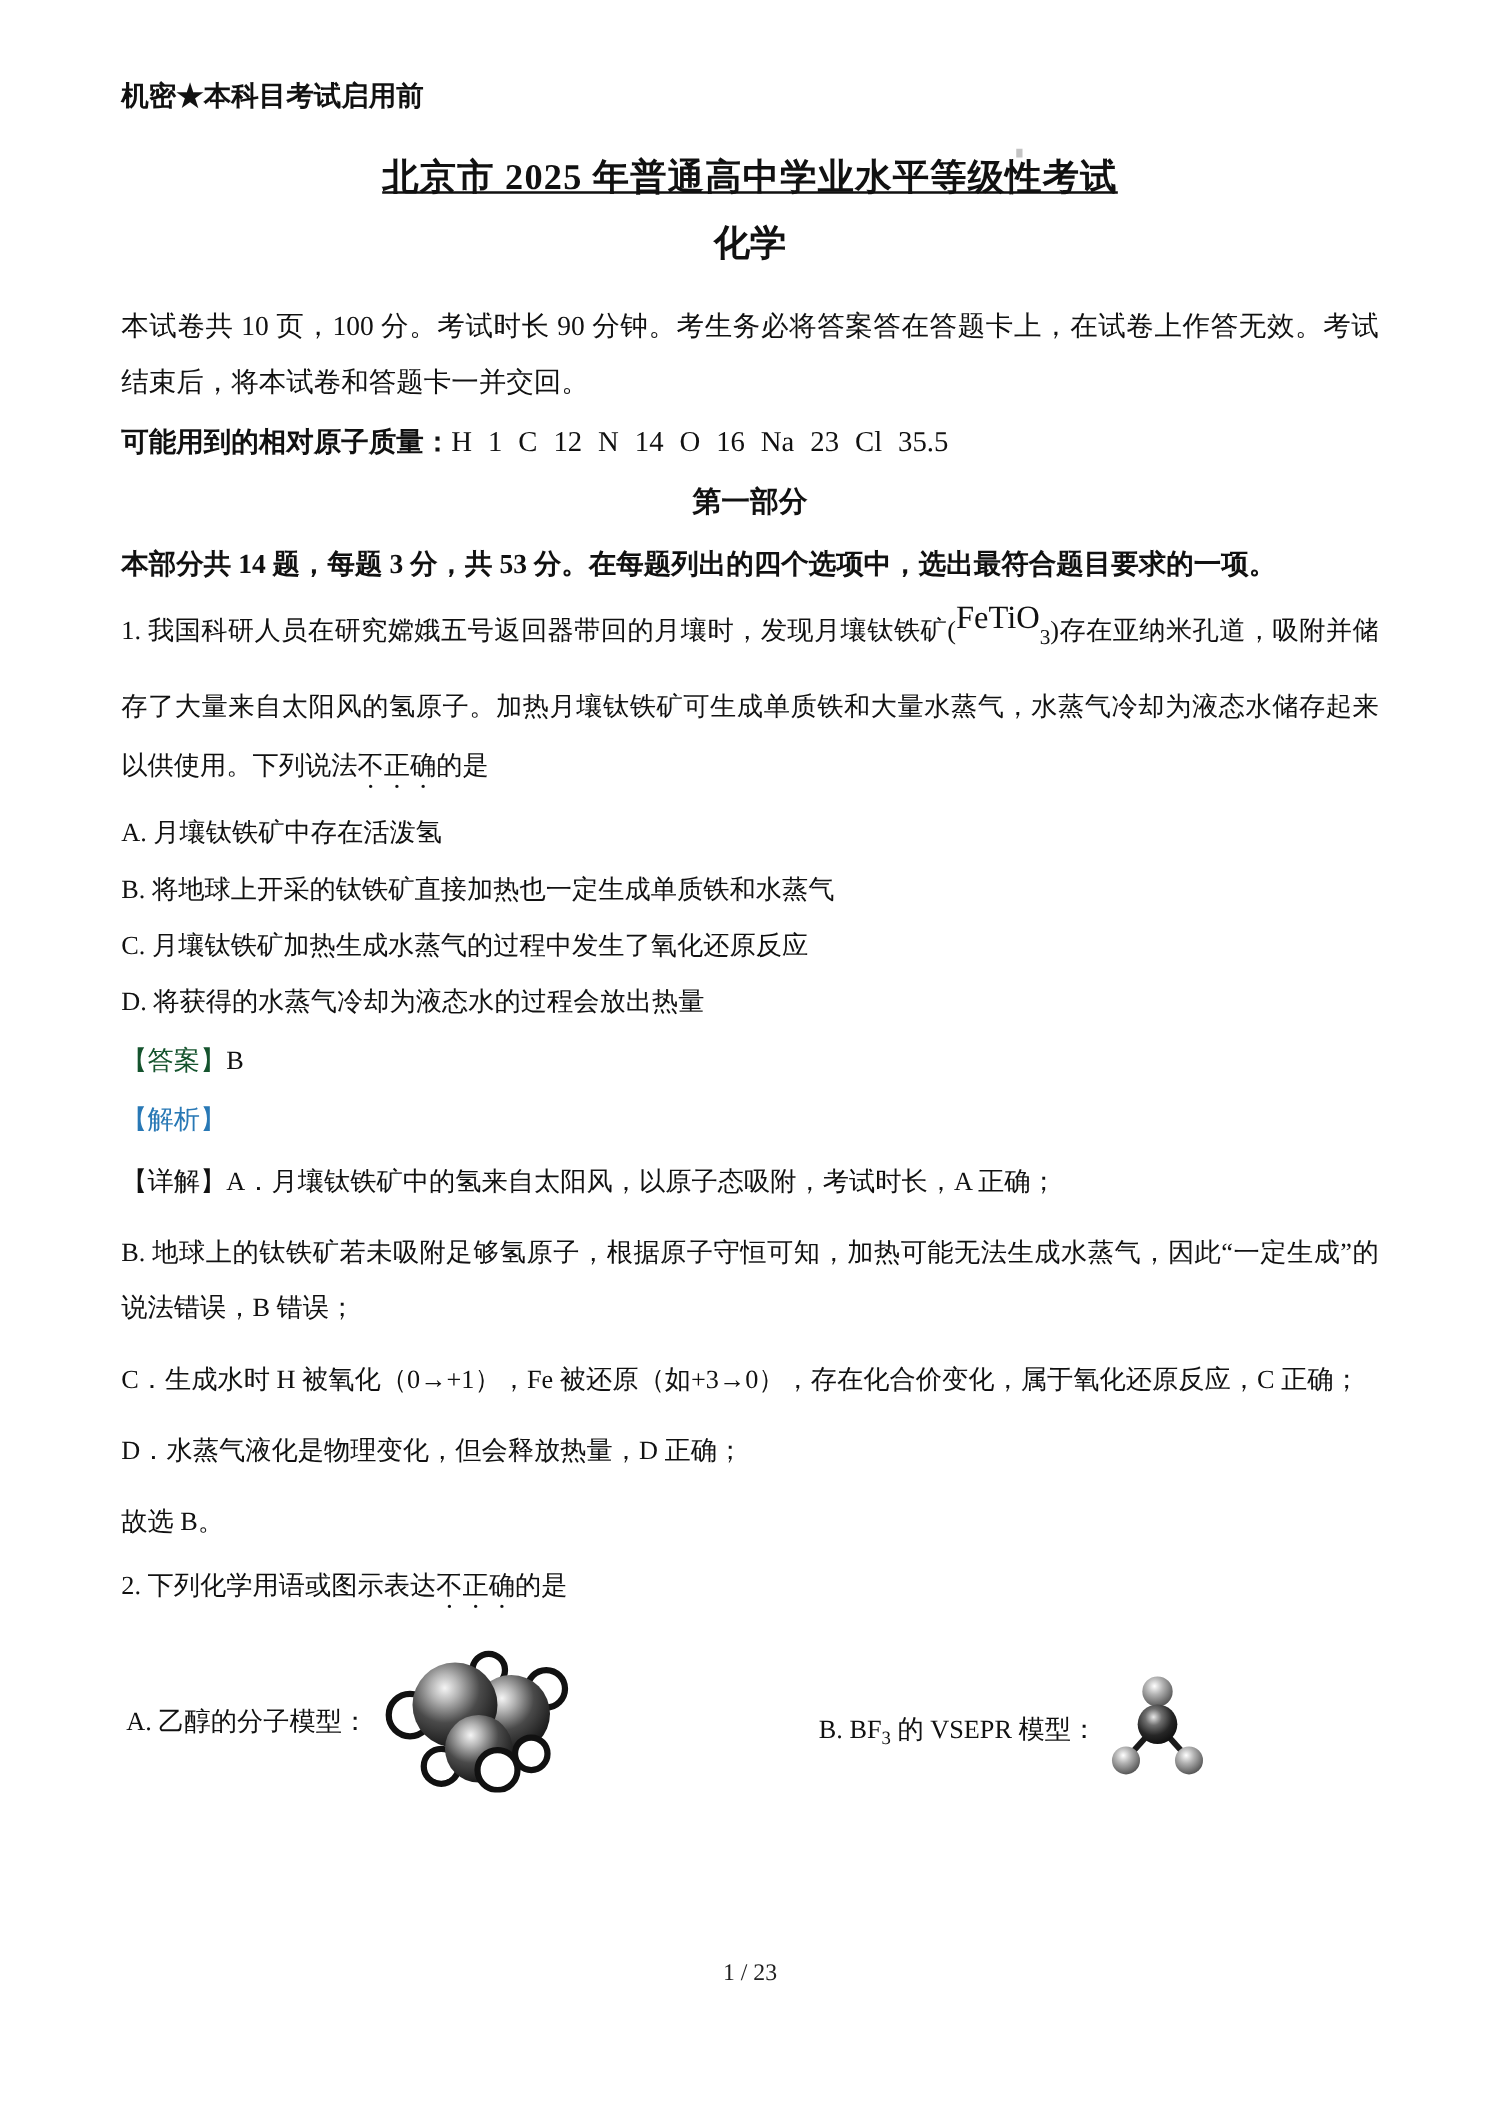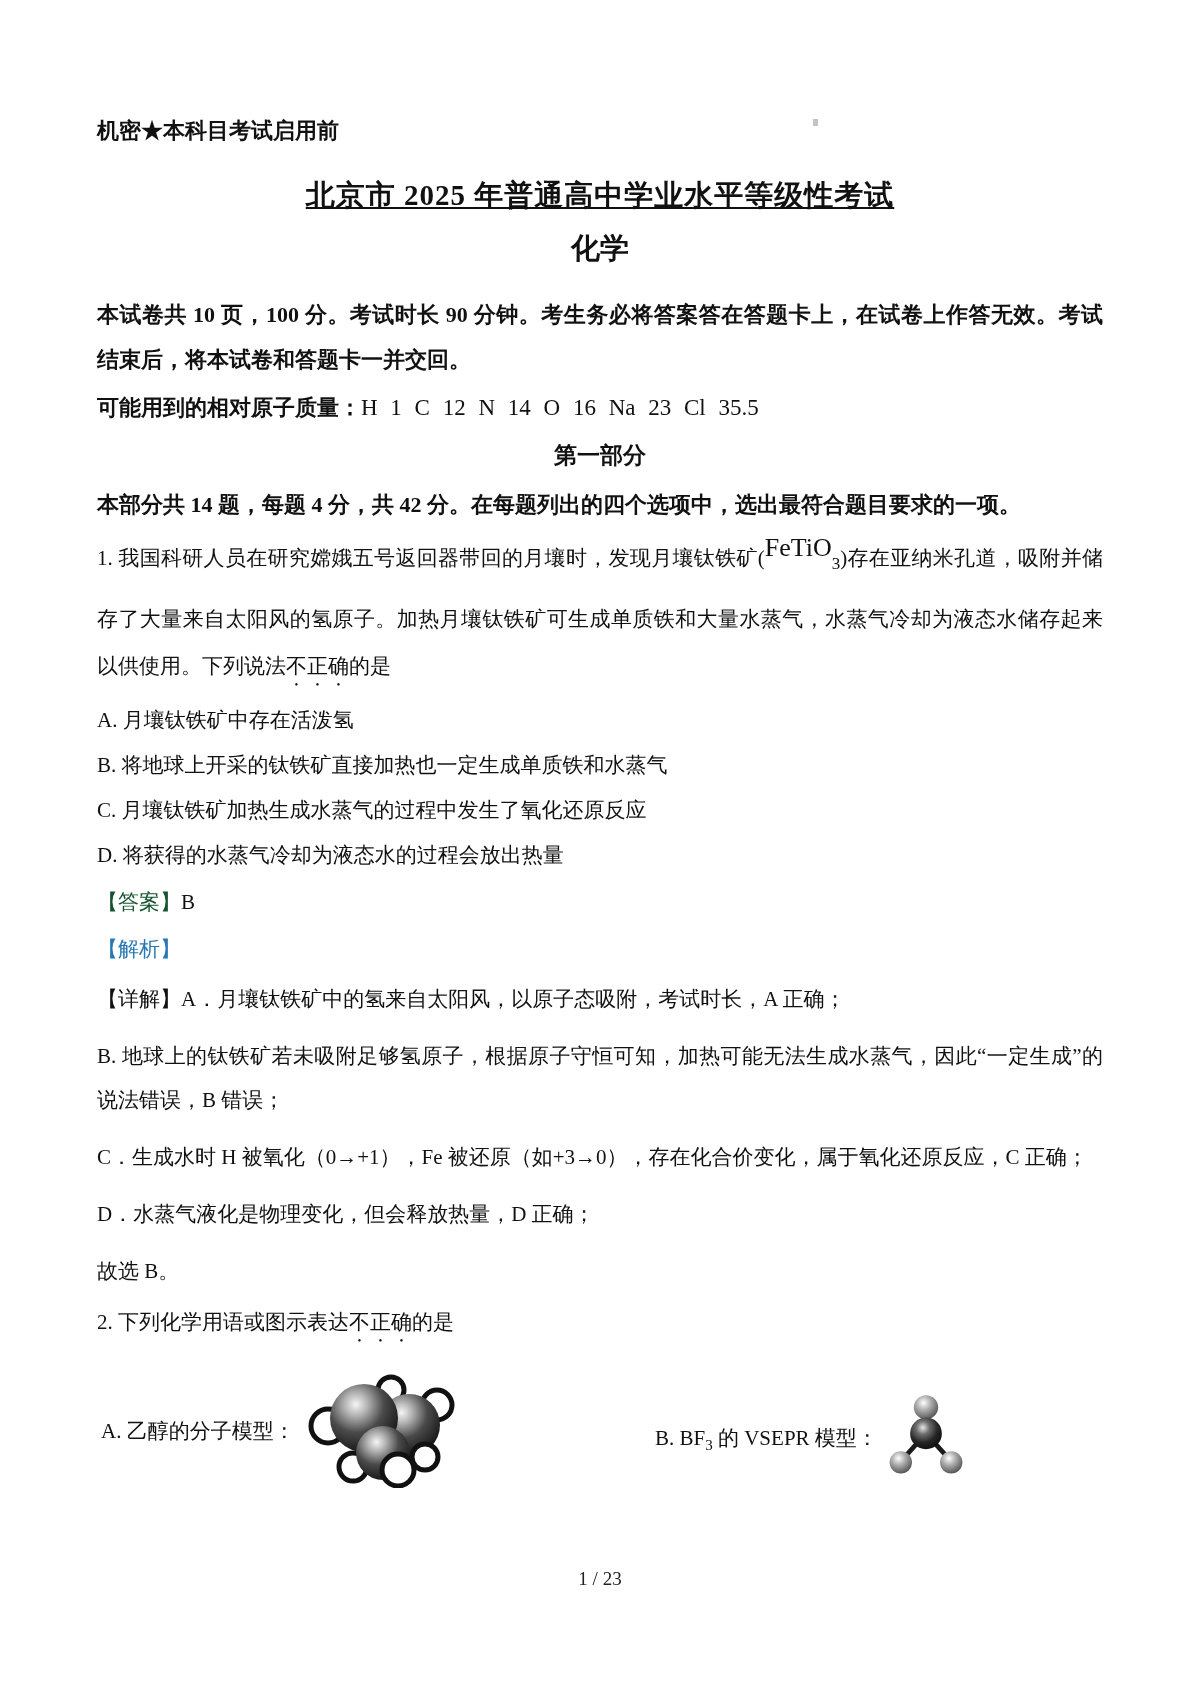--- a/index.html
+++ b/index.html
@@ -6,24 +6,24 @@
   .page{
     position:relative;
     width:1200px;
     height:1697px;
     background:#ffffff;
     font-family:"Liberation Serif","DejaVu Serif",serif;
     color:#111111;
     overflow:hidden;
   }
   .content{position:absolute;left:97px;top:0;width:1006px;}
-  .confidential{margin-top:116px;font-size:22px;font-weight:bold;}
+  .confidential{margin-top:62px;font-size:22px;font-weight:bold;}
   .title{margin-top:30px;text-align:center;font-size:29px;font-weight:bold;letter-spacing:1px;text-decoration:underline;}
   .subject{margin-top:13px;text-align:center;font-size:29px;font-weight:bold;}
-  .para{margin-top:23px;font-size:22px;font-weight:bold;line-height:45px;text-align:justify;}
+  .para{margin-top:23px;font-size:22px;font-weight:normal;line-height:45px;text-align:justify;}
   .atomic{margin-top:9px;font-size:22px;font-weight:bold;line-height:34px;}
   .atomic .values{font-weight:normal;font-size:23px;word-spacing:7px;}
   .part-heading{margin-top:15px;text-align:center;font-size:23px;font-weight:bold;}
   .part-note{margin-top:11px;font-size:22px;font-weight:bold;line-height:46px;text-align:justify;}
   .stem{margin-top:5px;font-size:21px;font-weight:normal;line-height:47px;text-align:justify;}
   .formula{font-size:26px;position:relative;top:-9px;white-space:nowrap;}
   .formula sub{font-size:17px;vertical-align:-13px;}
   .emph{
     -webkit-text-emphasis:dot #111;
     -webkit-text-emphasis-position:under;
@@ -59,21 +59,21 @@
     <div class="subject">化学</div>
 
     <div class="para">本试卷共 10 页，100 分。考试时长 90 分钟。考生务必将答案答在答题卡上，在试卷上作答无效。考试结束后，将本试卷和答题卡一并交回。</div>
 
     <div class="atomic">
       <span>可能用到的相对原子质量：</span><span class="values">H 1 C 12 N 14 O 16 Na 23 Cl 35.5</span>
     </div>
 
     <div class="part-heading">第一部分</div>
 
-    <div class="part-note">本部分共 14 题，每题 4 分，共 42 分。在每题列出的四个选项中，选出最符合题目要求的一项。</div>
+    <div class="part-note">本部分共 14 题，每题 3 分，共 53 分。在每题列出的四个选项中，选出最符合题目要求的一项。</div>
 
     <div class="stem">
       <span>1. 我国科研人员在研究嫦娥五号返回器带回的月壤时，发现月壤钛铁矿(</span><span class="formula"><span>FeTiO</span><sub>3</sub></span><span>)存在亚纳米孔道，吸附并储存了大量来自太阳风的氢原子。加热月壤钛铁矿可生成单质铁和大量水蒸气，水蒸气冷却为液态水储存起来以供使用。下列说法</span><span class="emph">不正确</span><span>的是</span>
     </div>
 
     <div class="opt">A. 月壤钛铁矿中存在活泼氢</div>
     <div class="opt">B. 将地球上开采的钛铁矿直接加热也一定生成单质铁和水蒸气</div>
     <div class="opt">C. 月壤钛铁矿加热生成水蒸气的过程中发生了氧化还原反应</div>
     <div class="opt">D. 将获得的水蒸气冷却为液态水的过程会放出热量</div>
 

